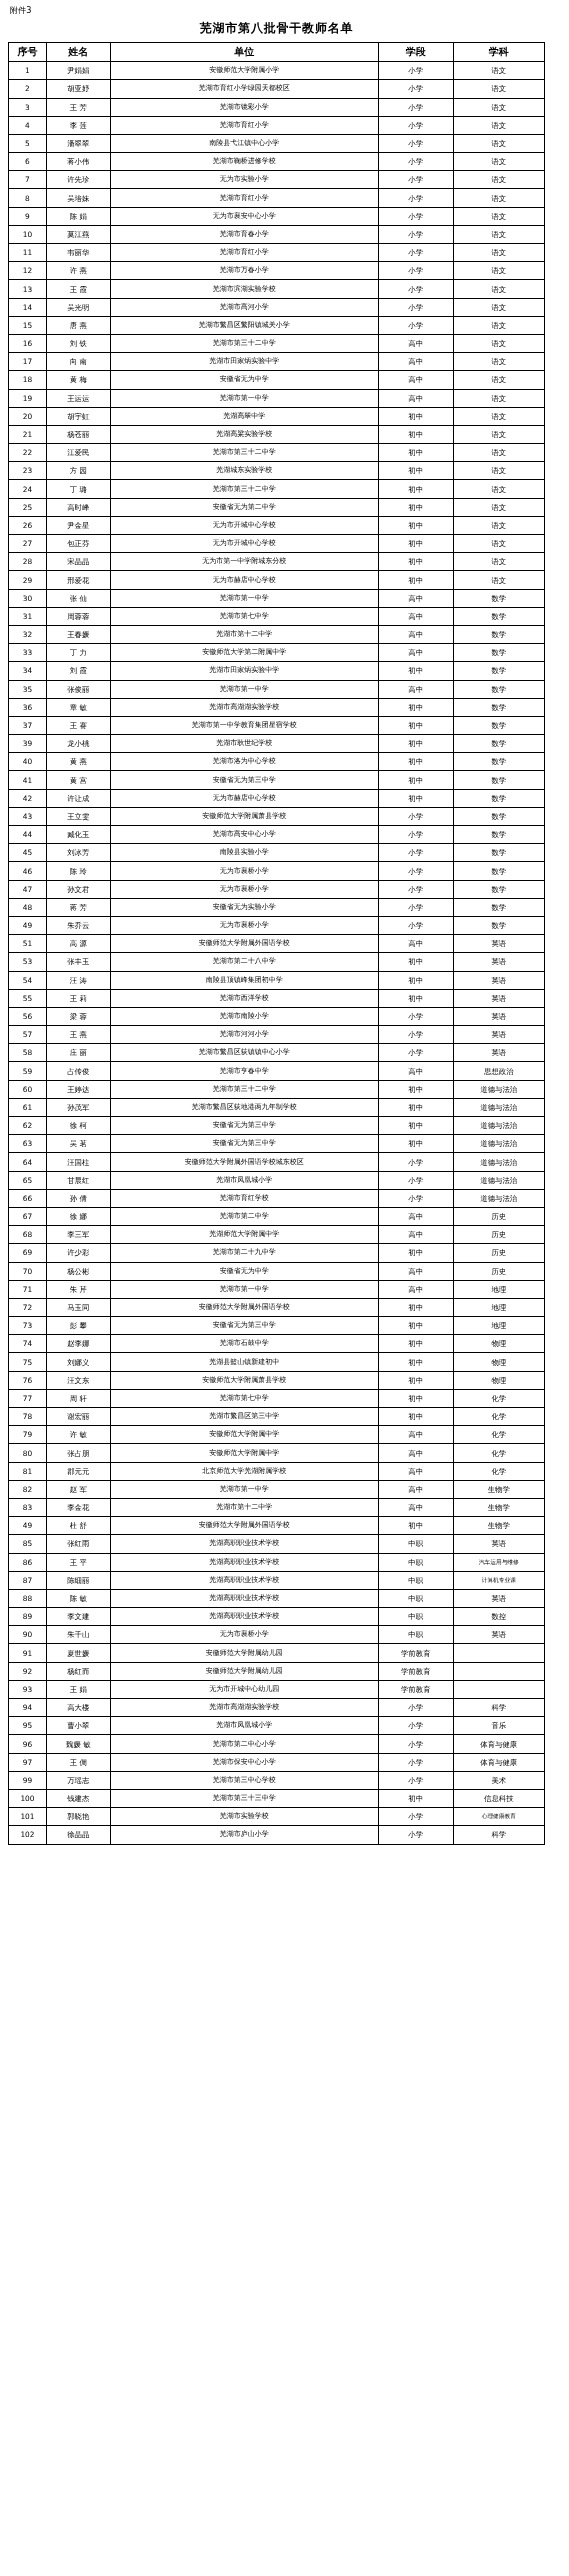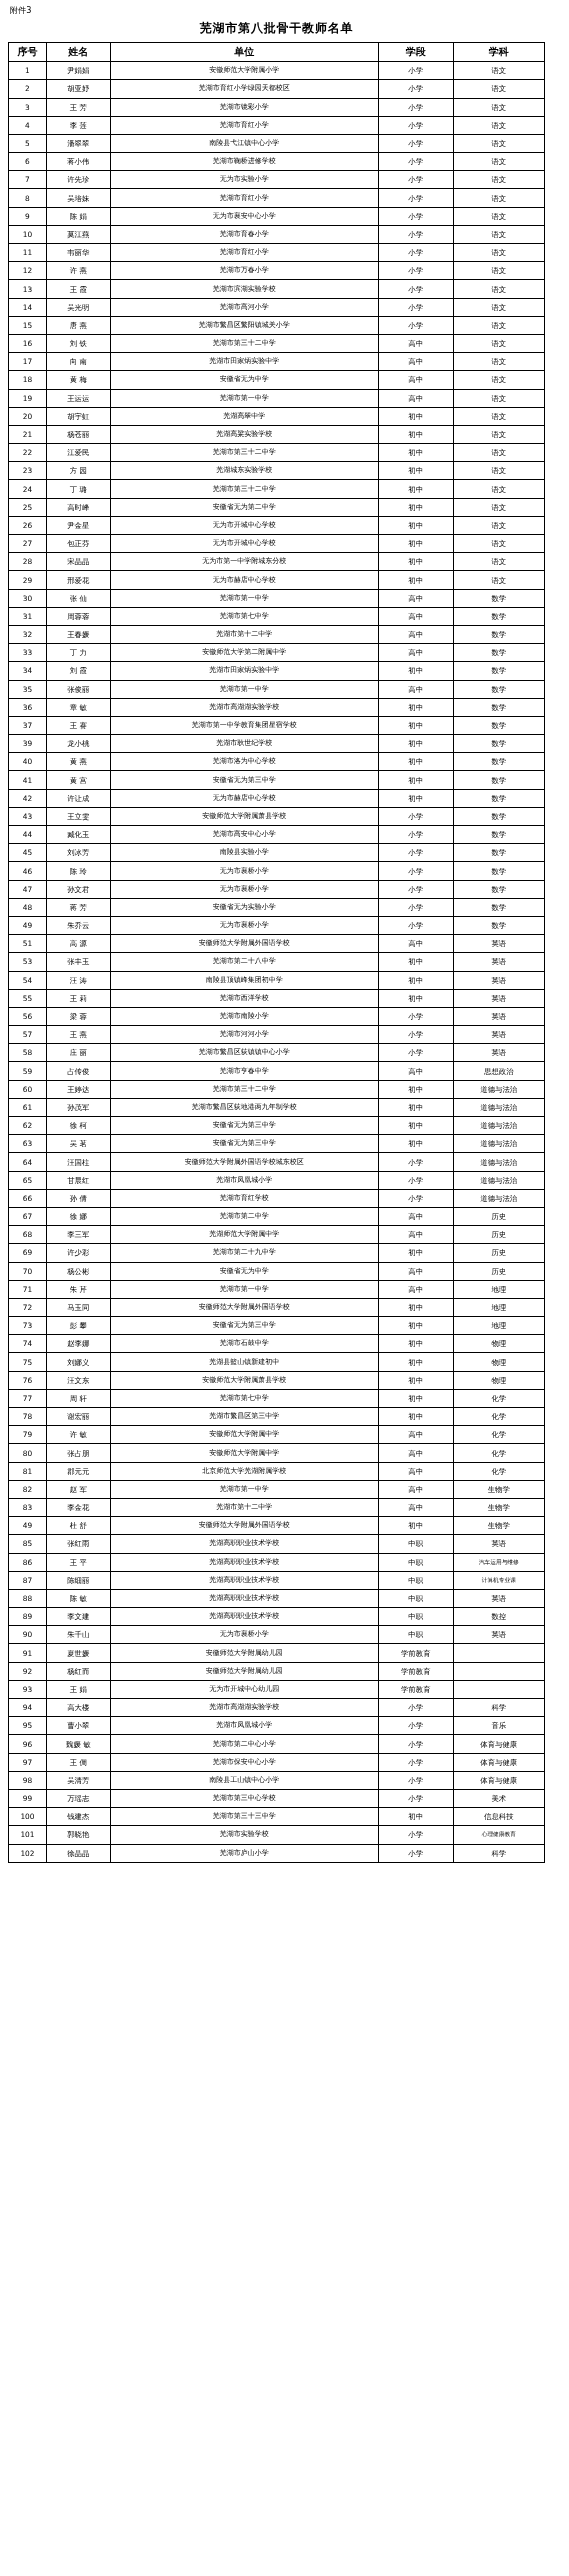--- a/index.html
+++ b/index.html
@@ -740,27 +740,20 @@
           <td>体育与健康</td>
         </tr>
         <tr>
           <td>97</td>
           <td>王 倜</td>
           <td class="unit">芜湖市保安中心小学</td>
           <td>小学</td>
           <td>体育与健康</td>
         </tr>
         <tr>
-          <td>98</td>
-          <td>吴清芳</td>
-          <td class="unit">南陵县工山镇中心小学</td>
-          <td>小学</td>
-          <td>体育与健康</td>
-        </tr>
-        <tr>
           <td>99</td>
           <td>万瑶志</td>
           <td class="unit">芜湖市第三中心学校</td>
           <td>小学</td>
           <td>美术</td>
         </tr>
         <tr>
           <td>100</td>
           <td>钱建杰</td>
           <td class="unit">芜湖市第三十三中学</td>

